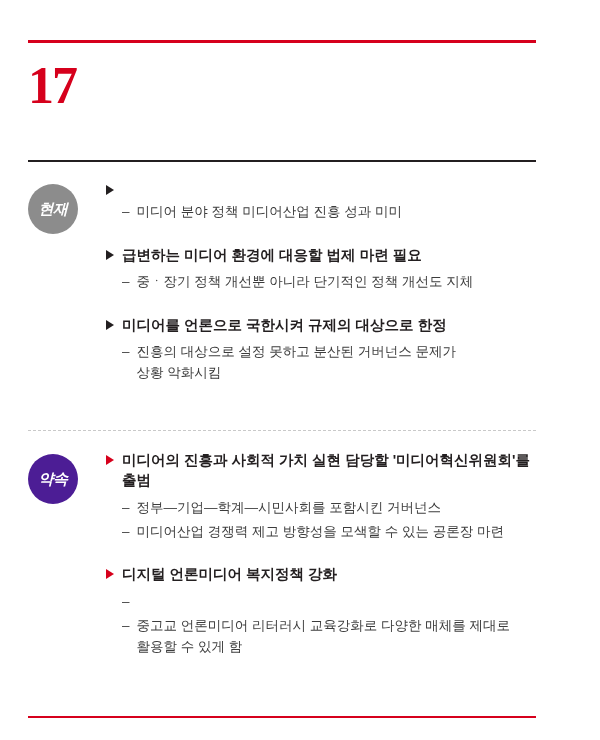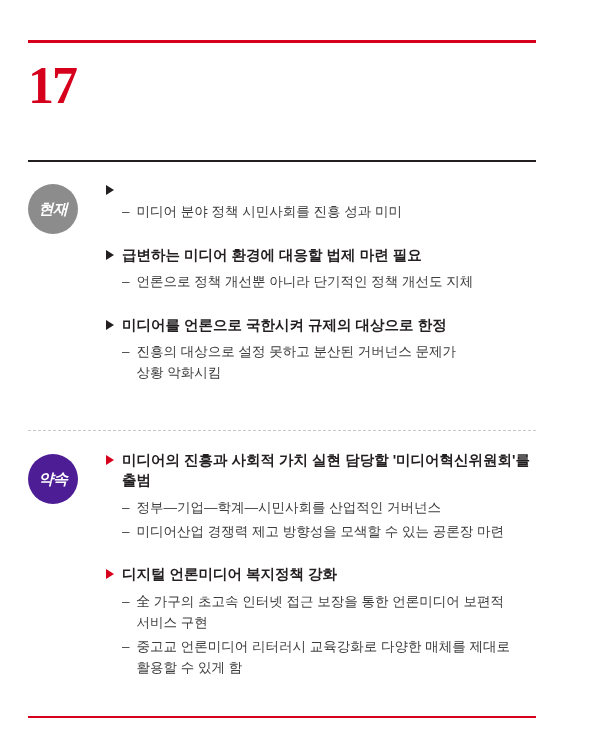--- a/index.html
+++ b/index.html
@@ -189,34 +189,34 @@
     </div>
     <div class="content-col">
 
       <div class="item">
         <div class="item-head">
           <span class="tri"></span>
         </div>
         <div class="subs">
           <div class="sub">
             <span class="dash">–</span>
-            <span class="sub-text">미디어 분야 정책 시민사회를 진흥 성과 미미</span>
+            <span class="sub-text">미디어 분야 정책 미디어산업 진흥 성과 미미</span>
           </div>
         </div>
       </div>
 
       <div class="item">
         <div class="item-head">
           <span class="tri"></span>
           <span>급변하는 미디어 환경에 대응할 법제 마련 필요</span>
         </div>
         <div class="subs">
           <div class="sub">
             <span class="dash">–</span>
-            <span class="sub-text">언론으로 정책 개선뿐 아니라 단기적인 정책 개선도 지체</span>
+            <span class="sub-text">중ㆍ장기 정책 개선뿐 아니라 단기적인 정책 개선도 지체</span>
           </div>
         </div>
       </div>
 
       <div class="item">
         <div class="item-head">
           <span class="tri"></span>
           <span>미디어를 언론으로 국한시켜 규제의 대상으로 한정</span>
         </div>
         <div class="subs">
@@ -240,39 +240,37 @@
     <div class="content-col">
 
       <div class="item">
         <div class="item-head">
           <span class="tri red"></span>
           <span>미디어의 진흥과 사회적 가치 실현 담당할 '미디어혁신위원회'를 출범</span>
         </div>
         <div class="subs">
           <div class="sub">
             <span class="dash">–</span>
-            <span class="sub-text">정부―기업―학계―시민사회를 산업적인 거버넌스</span>
+            <span class="sub-text">정부―기업―학계―시민사회를 포함시킨 거버넌스</span>
           </div>
           <div class="sub">
             <span class="dash">–</span>
             <span class="sub-text">미디어산업 경쟁력 제고 방향성을 모색할 수 있는 공론장 마련</span>
           </div>
         </div>
       </div>
 
       <div class="item">
         <div class="item-head">
           <span class="tri red"></span>
           <span>디지털 언론미디어 복지정책 강화</span>
         </div>
         <div class="subs">
           <div class="sub">
             <span class="dash">–</span>
-            <span class="sub-text">全 가구의 초고속 인터넷 접근 보장을 통한 언론미디어 보편적
-서비스 구현</span>
           </div>
           <div class="sub">
             <span class="dash">–</span>
             <span class="sub-text">중고교 언론미디어 리터러시 교육강화로 다양한 매체를 제대로
 활용할 수 있게 함</span>
           </div>
         </div>
       </div>
 
     </div>

